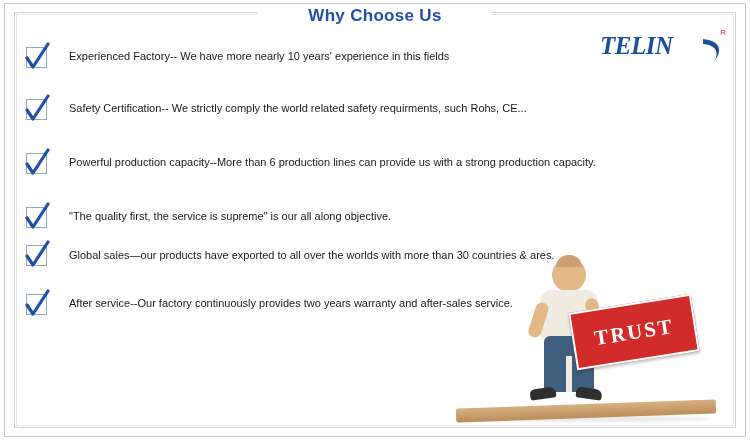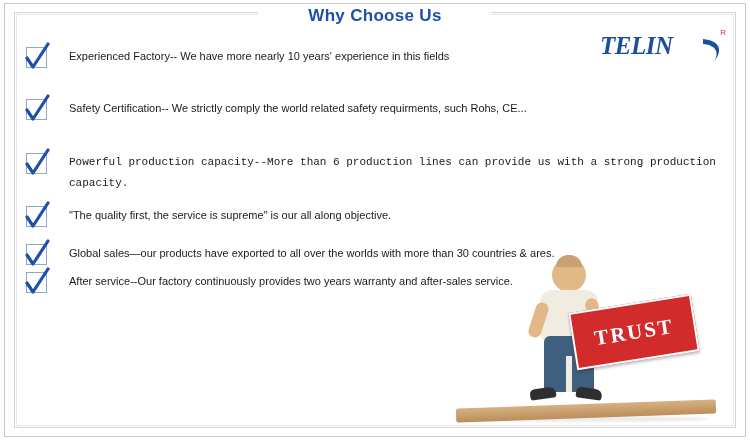--- a/index.html
+++ b/index.html
@@ -148,23 +148,23 @@
   .r3 .text { width: 540px; }
   .r4 .text { width: 520px; }
   .r5 .text { width: 430px; }
   .r6 .text { width: 425px; }
   .r7 .text { width: 430px; }
 
   
   .row.r1 { margin-bottom: 30px; }
   .row.r2 { margin-bottom: 14px; }
   .row.r3 { margin-bottom: 32px; }
-  .row.r4 { margin-bottom: 11px; font-family: Liberation Mono, monospace; }
+  .row.r4 { margin-bottom: 32px; }
   .row.r5 { margin-bottom: 16px; }
-  .row.r6 { margin-bottom: 6px; }
+  .row.r6 { margin-bottom: 27px; align-items: center; }
   .row.r7 { margin-bottom: 0px; }
 
   
   #illustration {
     position: absolute;
     right: 34px;
     bottom: 14px;
     width: 260px;
     height: 165px;
   }

